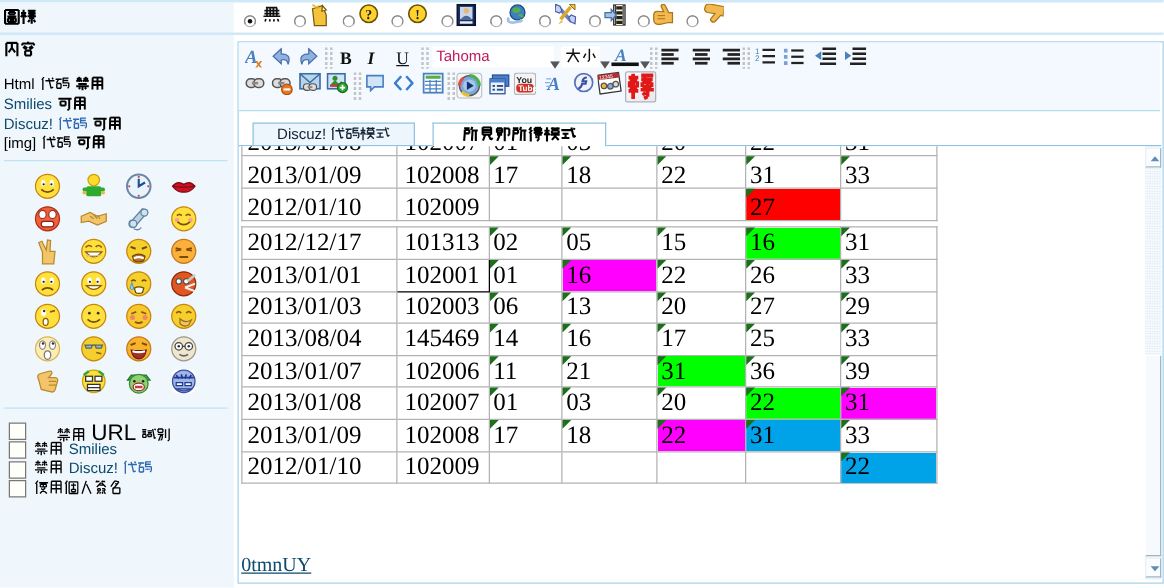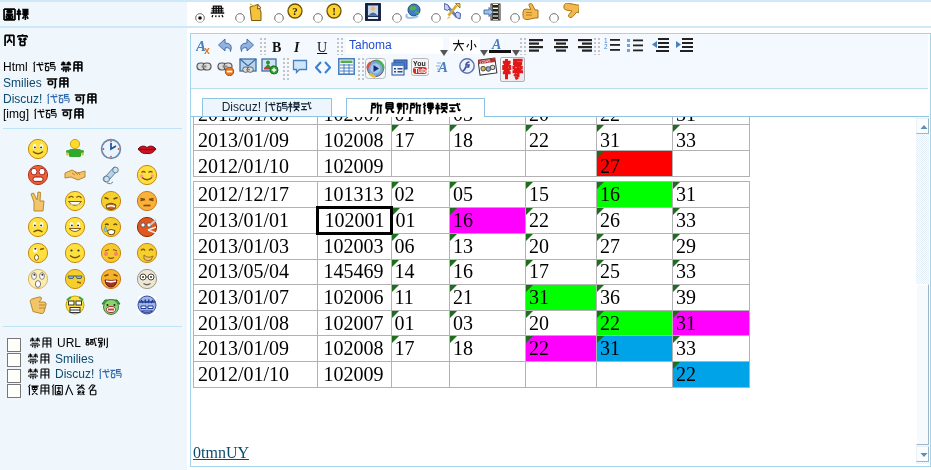--- a/index.html
+++ b/index.html
@@ -233,21 +233,21 @@
     </svg></div>
 <div class="abs" style="left:135.5px;top:294px"><svg width="22" height="22" viewBox="0 0 22 22">
       <rect x="1.5" y="1.5" width="19" height="19" rx="4" fill="#fff"></rect>
       <circle cx="11" cy="11" r="9" fill="#9fb4e8" stroke="#3a4fa0"></circle>
       <path d="M3 8 h16 M5 6 l2 3 M9 5.5 l1 3.5 M13 5.5 l-1 3.5 M17 6 l-2 3" stroke="#203a90" stroke-width="1.4"></path>
       <path d="M5 12 h5 v2.5 h-5z M12 12 h5 v2.5 h-5z" fill="#fff" stroke="#203a90"></path>
       <path d="M5.5 17 Q11 20.5 16.5 17z" fill="#fff" stroke="#203a90"></path>
       <path d="M7 18 h8" stroke="#5060b0"></path>
     </svg></div>
 <div class="abs" style="left:7px;top:337.5px;width:12px;height:12px;background:#fffffa;border:1px solid #777"></div>
-<div class="abs" style="left:29px;top:336px;font-size:12px;white-space:nowrap"><span style="letter-spacing:0"><svg style="vertical-align:-2px" width="12" height="12" viewBox="0 0 100 100">
+<div class="abs" style="left:45px;top:336px;font-size:18px;white-space:nowrap"><span style="letter-spacing:0"><svg style="vertical-align:-2px" width="12" height="12" viewBox="0 0 100 100">
         <path d="M28 4L28 38 M12 16L44 16 M20 24L10 36 M36 24L46 36 M72 4L72 38 M56 16L88 16 M64 24L54 36 M80 24L90 36 M22 52L78 52 M8 66L92 66 M50 66L50 94 M34 74L26 86 M66 74L74 86" stroke="#000" stroke-width="9" fill="none"></path>
       </svg><svg style="vertical-align:-2px" width="12" height="12" viewBox="0 0 100 100">
         <path d="M18 8L16 88 M18 8L82 8 M82 8L82 88 M18 34L82 34 M18 58L82 58 M50 8L50 90" stroke="#000" stroke-width="9" fill="none"></path>
       </svg></span><span style="display:inline-block;width:4px"></span>URL<span style="display:inline-block;width:4px"></span><span style="letter-spacing:0"><svg style="vertical-align:-2px" width="12" height="12" viewBox="0 0 100 100">
         <path d="M6 14L34 14 M8 26L32 26 M8 36L32 36 M10 46L32 46 M32 46L32 66 M32 66L10 66 M10 66L10 46 M42 22L72 22 M44 34L70 34 M44 44L68 44 M68 44L68 60 M68 60L44 60 M44 60L44 44 M76 10L88 74 M88 74L96 66 M88 8L96 16" stroke="#000" stroke-width="9" fill="none"></path>
       </svg><svg style="vertical-align:-2px" width="12" height="12" viewBox="0 0 100 100">
         <path d="M12 10L44 10 M44 10L44 32 M44 32L12 32 M12 32L12 10 M10 46L48 46 M32 46L16 88 M40 46L40 74 M40 74L30 86 M62 12L62 70 M86 6L86 84 M86 84L76 90" stroke="#000" stroke-width="9" fill="none"></path>
       </svg></span></div>
 <div class="abs" style="left:7px;top:353px;width:12px;height:12px;background:#fffffa;border:1px solid #777"></div>
 <div class="abs" style="left:27px;top:351.5px;font-size:12px;white-space:nowrap"><span style="letter-spacing:0"><svg style="vertical-align:-2px" width="12" height="12" viewBox="0 0 100 100">
@@ -390,21 +390,21 @@
 <div class="abs" style="left:240px;top:38px"><svg width="15" height="14" viewBox="0 0 15 14">
       <path d="M7 1 L13.5 7 L7 13 V10 q-5 -1.5 -5.5 3.5 q-3 -8.5 5.5 -8.5z" fill="#8fb2e0" stroke="#4a6fa8" stroke-width="1"></path>
     </svg></div>
 <div class="abs" style="left:260px;top:38px;width:2px;height:17px;background:repeating-linear-gradient(#c4c4c4 0 2px,transparent 2px 4px)"></div>
 <div class="abs" style="left:264px;top:38px;width:2px;height:17px;background:repeating-linear-gradient(#c4c4c4 0 2px,transparent 2px 4px)"></div>
 <div class="abs" style="left:272px;top:38px"><span style="font:bold 14px 'Liberation Serif';color:#111">B</span></div>
 <div class="abs" style="left:294px;top:38px"><span style="font:italic bold 14px 'Liberation Serif';color:#111">I</span></div>
 <div class="abs" style="left:317px;top:38px"><span style="font:14px 'Liberation Serif';color:#111;text-decoration:underline">U</span></div>
 <div class="abs" style="left:337px;top:38px;width:2px;height:17px;background:repeating-linear-gradient(#c4c4c4 0 2px,transparent 2px 4px)"></div>
 <div class="abs" style="left:341px;top:38px;width:2px;height:17px;background:repeating-linear-gradient(#c4c4c4 0 2px,transparent 2px 4px)"></div>
-<div class="abs" style="left:346px;top:37px;width:94px;height:17px;background:#fff;font-size:12px;color:#1d4ed8;padding-left:3px;line-height:17px">Tahoma</div>
+<div class="abs" style="left:346px;top:37px;width:94px;height:17px;background:#fff;font-size:12px;color:#be185d;padding-left:3px;line-height:17px">Tahoma</div>
 <div class="abs" style="left:440px;top:42px"><svg width="8" height="6" viewBox="0 0 8 6">
       <path d="M0 0 h8 l-4 6z" fill="#555"></path>
     </svg></div>
 <div class="abs" style="left:449px;top:37px;width:31px;height:17px;background:#fff;text-align:center;line-height:16px"><svg style="vertical-align:-2px" width="13" height="13" viewBox="0 0 100 100">
       <path d="M8 36L92 36 M50 6L50 36 M50 36L18 90 M50 36L84 90" stroke="#111" stroke-width="9" fill="none"></path>
     </svg><svg style="vertical-align:-2px" width="13" height="13" viewBox="0 0 100 100">
       <path d="M50 8L50 78 M50 78L40 86 M28 38L14 64 M72 38L86 64" stroke="#111" stroke-width="9" fill="none"></path>
     </svg></div>
 <div class="abs" style="left:480px;top:42px"><svg width="8" height="6" viewBox="0 0 8 6">
       <path d="M0 0 h8 l-4 6z" fill="#555"></path>
@@ -632,38 +632,38 @@
           <td style="box-sizing:border-box;width:123.5px;border:1px solid #b2b2b2;padding:0 0 0 4px">2012/12/17</td>
           <td style="box-sizing:border-box;width:74px;border:1px solid #b2b2b2;padding:0 0 0 6px">101313</td>
           <td style="box-sizing:border-box;width:58.5px;border:1px solid #b2b2b2;padding:0 0 0 3px;position:relative"><i style="position:absolute;left:0;top:0;border-style:solid;border-width:7px 7px 0 0;border-color:#1d6e1d transparent transparent transparent"></i>02</td>
           <td style="box-sizing:border-box;width:76px;border:1px solid #b2b2b2;padding:0 0 0 3px;position:relative"><i style="position:absolute;left:0;top:0;border-style:solid;border-width:7px 7px 0 0;border-color:#1d6e1d transparent transparent transparent"></i>05</td>
           <td style="box-sizing:border-box;width:71px;border:1px solid #b2b2b2;padding:0 0 0 3px;position:relative"><i style="position:absolute;left:0;top:0;border-style:solid;border-width:7px 7px 0 0;border-color:#1d6e1d transparent transparent transparent"></i>15</td>
           <td style="box-sizing:border-box;width:76px;border:1px solid #b2b2b2;padding:0 0 0 3px;background:#00ff00;position:relative"><i style="position:absolute;left:0;top:0;border-style:solid;border-width:7px 7px 0 0;border-color:#1d6e1d transparent transparent transparent"></i>16</td>
           <td style="box-sizing:border-box;width:77px;border:1px solid #b2b2b2;padding:0 0 0 3px;position:relative"><i style="position:absolute;left:0;top:0;border-style:solid;border-width:7px 7px 0 0;border-color:#1d6e1d transparent transparent transparent"></i>31</td>
         </tr>
         <tr style="height:25.6px">
           <td style="box-sizing:border-box;width:123.5px;border:1px solid #b2b2b2;padding:0 0 0 4px">2013/01/01</td>
-          <td style="box-sizing:border-box;width:74px;border:3px solid #000000;padding:0 0 0 6px">102001</td>
+          <td style="box-sizing:border-box;width:74px;border:1px solid #000000;padding:0 0 0 6px">102001</td>
           <td style="box-sizing:border-box;width:58.5px;border:1px solid #b2b2b2;padding:0 0 0 3px;position:relative"><i style="position:absolute;left:0;top:0;border-style:solid;border-width:7px 7px 0 0;border-color:#1d6e1d transparent transparent transparent"></i>01</td>
           <td style="box-sizing:border-box;width:76px;border:1px solid #b2b2b2;padding:0 0 0 3px;background:#ff00ff;position:relative"><i style="position:absolute;left:0;top:0;border-style:solid;border-width:7px 7px 0 0;border-color:#1d6e1d transparent transparent transparent"></i>16</td>
           <td style="box-sizing:border-box;width:71px;border:1px solid #b2b2b2;padding:0 0 0 3px;position:relative"><i style="position:absolute;left:0;top:0;border-style:solid;border-width:7px 7px 0 0;border-color:#1d6e1d transparent transparent transparent"></i>22</td>
           <td style="box-sizing:border-box;width:76px;border:1px solid #b2b2b2;padding:0 0 0 3px;position:relative"><i style="position:absolute;left:0;top:0;border-style:solid;border-width:7px 7px 0 0;border-color:#1d6e1d transparent transparent transparent"></i>26</td>
           <td style="box-sizing:border-box;width:77px;border:1px solid #b2b2b2;padding:0 0 0 3px;position:relative"><i style="position:absolute;left:0;top:0;border-style:solid;border-width:7px 7px 0 0;border-color:#1d6e1d transparent transparent transparent"></i>33</td>
         </tr>
         <tr style="height:25.6px">
           <td style="box-sizing:border-box;width:123.5px;border:1px solid #b2b2b2;padding:0 0 0 4px">2013/01/03</td>
           <td style="box-sizing:border-box;width:74px;border:1px solid #b2b2b2;padding:0 0 0 6px">102003</td>
           <td style="box-sizing:border-box;width:58.5px;border:1px solid #b2b2b2;padding:0 0 0 3px;position:relative"><i style="position:absolute;left:0;top:0;border-style:solid;border-width:7px 7px 0 0;border-color:#1d6e1d transparent transparent transparent"></i>06</td>
           <td style="box-sizing:border-box;width:76px;border:1px solid #b2b2b2;padding:0 0 0 3px;position:relative"><i style="position:absolute;left:0;top:0;border-style:solid;border-width:7px 7px 0 0;border-color:#1d6e1d transparent transparent transparent"></i>13</td>
           <td style="box-sizing:border-box;width:71px;border:1px solid #b2b2b2;padding:0 0 0 3px;position:relative"><i style="position:absolute;left:0;top:0;border-style:solid;border-width:7px 7px 0 0;border-color:#1d6e1d transparent transparent transparent"></i>20</td>
           <td style="box-sizing:border-box;width:76px;border:1px solid #b2b2b2;padding:0 0 0 3px;position:relative"><i style="position:absolute;left:0;top:0;border-style:solid;border-width:7px 7px 0 0;border-color:#1d6e1d transparent transparent transparent"></i>27</td>
           <td style="box-sizing:border-box;width:77px;border:1px solid #b2b2b2;padding:0 0 0 3px;position:relative"><i style="position:absolute;left:0;top:0;border-style:solid;border-width:7px 7px 0 0;border-color:#1d6e1d transparent transparent transparent"></i>29</td>
         </tr>
         <tr style="height:25.6px">
-          <td style="box-sizing:border-box;width:123.5px;border:1px solid #b2b2b2;padding:0 0 0 4px">2013/05/04</td>
+          <td style="box-sizing:border-box;width:123.5px;border:1px solid #b2b2b2;padding:0 0 0 4px">2013/08/04</td>
           <td style="box-sizing:border-box;width:74px;border:1px solid #b2b2b2;padding:0 0 0 6px">145469</td>
           <td style="box-sizing:border-box;width:58.5px;border:1px solid #b2b2b2;padding:0 0 0 3px;position:relative"><i style="position:absolute;left:0;top:0;border-style:solid;border-width:7px 7px 0 0;border-color:#1d6e1d transparent transparent transparent"></i>14</td>
           <td style="box-sizing:border-box;width:76px;border:1px solid #b2b2b2;padding:0 0 0 3px;position:relative"><i style="position:absolute;left:0;top:0;border-style:solid;border-width:7px 7px 0 0;border-color:#1d6e1d transparent transparent transparent"></i>16</td>
           <td style="box-sizing:border-box;width:71px;border:1px solid #b2b2b2;padding:0 0 0 3px;position:relative"><i style="position:absolute;left:0;top:0;border-style:solid;border-width:7px 7px 0 0;border-color:#1d6e1d transparent transparent transparent"></i>17</td>
           <td style="box-sizing:border-box;width:76px;border:1px solid #b2b2b2;padding:0 0 0 3px;position:relative"><i style="position:absolute;left:0;top:0;border-style:solid;border-width:7px 7px 0 0;border-color:#1d6e1d transparent transparent transparent"></i>25</td>
           <td style="box-sizing:border-box;width:77px;border:1px solid #b2b2b2;padding:0 0 0 3px;position:relative"><i style="position:absolute;left:0;top:0;border-style:solid;border-width:7px 7px 0 0;border-color:#1d6e1d transparent transparent transparent"></i>33</td>
         </tr>
         <tr style="height:25.6px">
           <td style="box-sizing:border-box;width:123.5px;border:1px solid #b2b2b2;padding:0 0 0 4px">2013/01/07</td>
           <td style="box-sizing:border-box;width:74px;border:1px solid #b2b2b2;padding:0 0 0 6px">102006</td>

